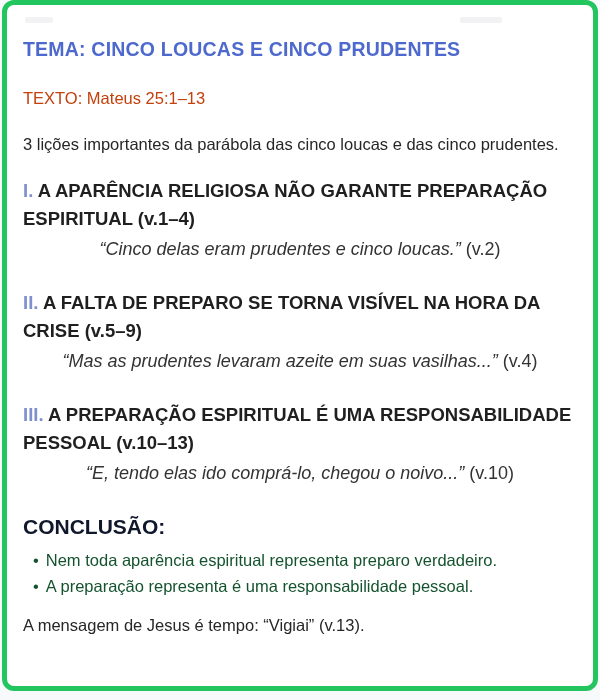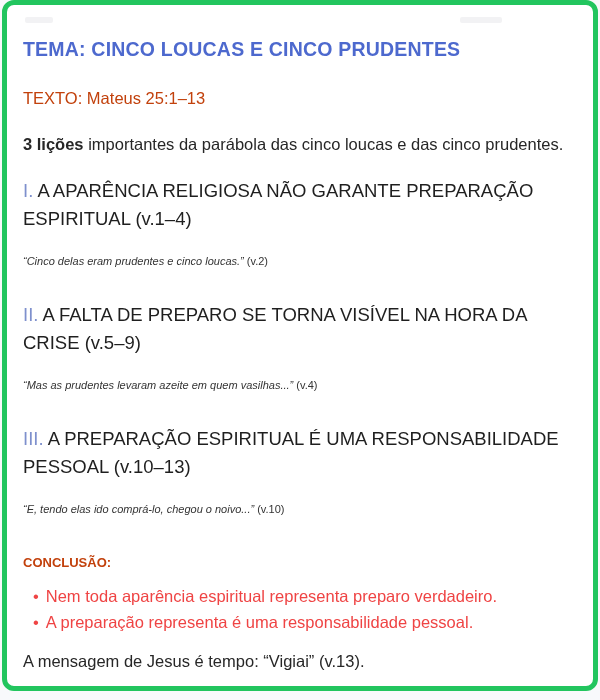--- a/index.html
+++ b/index.html
@@ -49,56 +49,57 @@
     line-height: 1.3;
     color: #c2410c;
   }
   .intro {
     margin-top: 22px;
     max-width: 562px;
     font-size: 16.5px;
     line-height: 26px;
     color: #272727;
   }
-  .intro .bold { font-weight: 700; }
+  .intro .bold { font-weight: 400; }
 
   .section { margin-top: 29px; max-width: 566px; }
   .section.first { margin-top: 20px; }
   .section-heading {
     font-size: 18.5px;
     line-height: 28px;
-    font-weight: 400;
+    font-weight: 700;
     color: #1f1f1f;
   }
   .section-heading .numeral { color: #7e90cd; }
   .quote {
-    margin-top: 17px;
-    font-size: 11px;
+    margin-top: 5px;
+    font-size: 18px;
     line-height: 22px;
     color: #333333;
+    text-align: center;
   }
   .quote .q-text { font-style: italic; }
   .quote .q-ref  { font-style: normal; }
 
   .conclusion { margin-top: 31px; }
   .conclusion-heading {
-    font-size: 13px;
+    font-size: 21px;
     line-height: 24px;
     font-weight: 700;
-    color: #c2410c;
+    color: #0f172a;
   }
   .bullet-list {
     margin-top: 8px;
     padding-left: 10px;
     list-style: none;
   }
   .bullet-list li {
     font-size: 16.5px;
     line-height: 26px;
-    color: #ef4444;
+    color: #14532d;
   }
   .bullet-list .bullet { margin-right: 7px; }
 
   .closing {
     margin-top: 16px;
     font-size: 16.5px;
     line-height: 1.3;
     color: #272727;
   }
 </style>
@@ -120,21 +121,21 @@
 
   <div class="section first">
     <h2 class="section-heading"><span class="numeral">I.</span>
       <span>A APARÊNCIA RELIGIOSA NÃO GARANTE PREPARAÇÃO ESPIRITUAL (v.1–4)</span></h2>
     <p class="quote"><span class="q-text">“Cinco delas eram prudentes e cinco loucas.”</span><span class="q-ref"> (v.2)</span></p>
   </div>
 
   <div class="section">
     <h2 class="section-heading"><span class="numeral">II.</span>
       <span>A FALTA DE PREPARO SE TORNA VISÍVEL NA HORA DA CRISE (v.5–9)</span></h2>
-    <p class="quote"><span class="q-text">“Mas as prudentes levaram azeite em quem vasilhas...”</span><span class="q-ref"> (v.4)</span></p>
+    <p class="quote"><span class="q-text">“Mas as prudentes levaram azeite em suas vasilhas...”</span><span class="q-ref"> (v.4)</span></p>
   </div>
 
   <div class="section">
     <h2 class="section-heading"><span class="numeral">III.</span>
       <span>A PREPARAÇÃO ESPIRITUAL É UMA RESPONSABILIDADE PESSOAL (v.10–13)</span></h2>
     <p class="quote"><span class="q-text">“E, tendo elas ido comprá-lo, chegou o noivo...”</span><span class="q-ref"> (v.10)</span></p>
   </div>
 
   <div class="conclusion">
     <h2 class="conclusion-heading">CONCLUSÃO:</h2>

